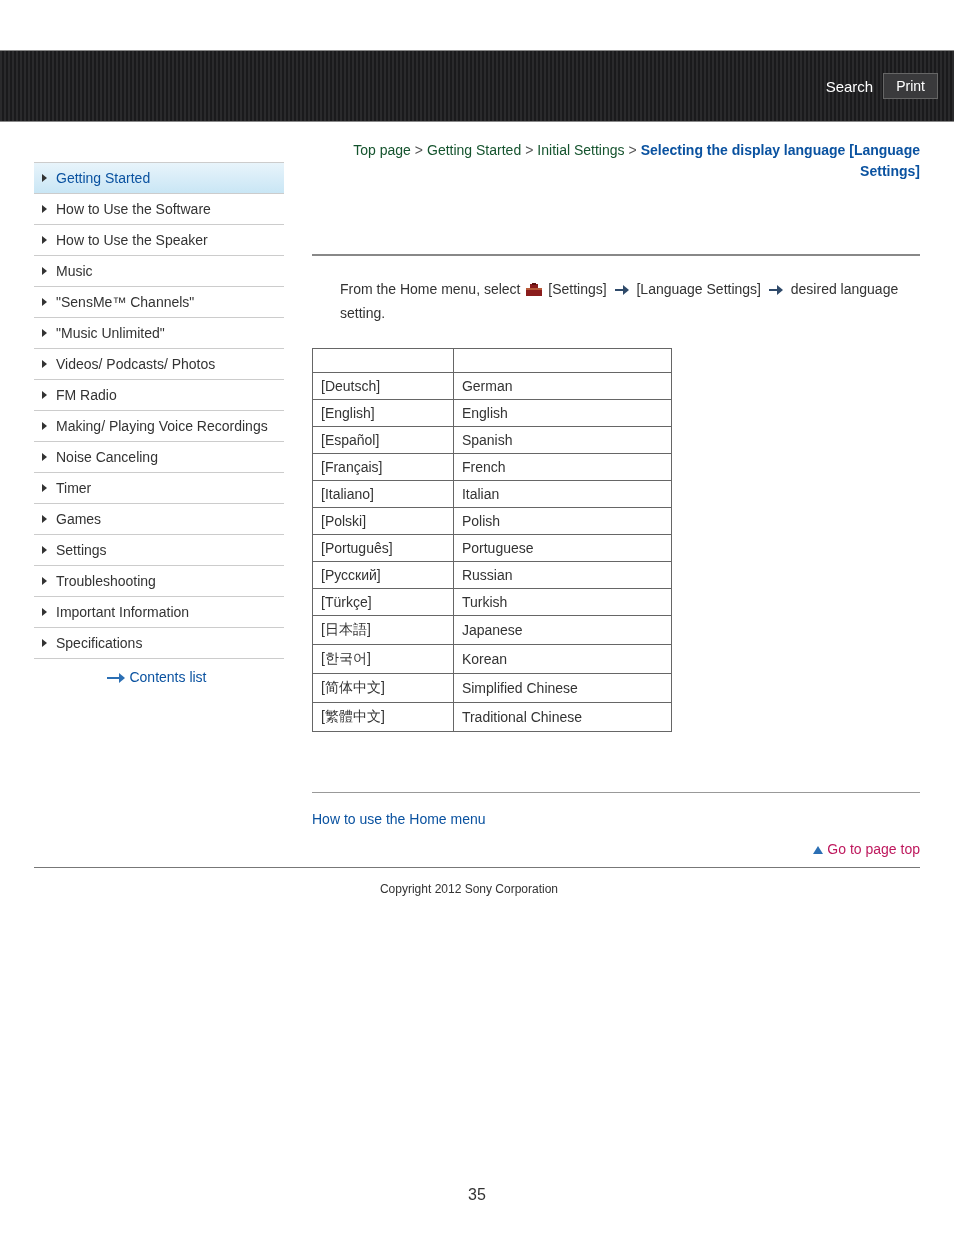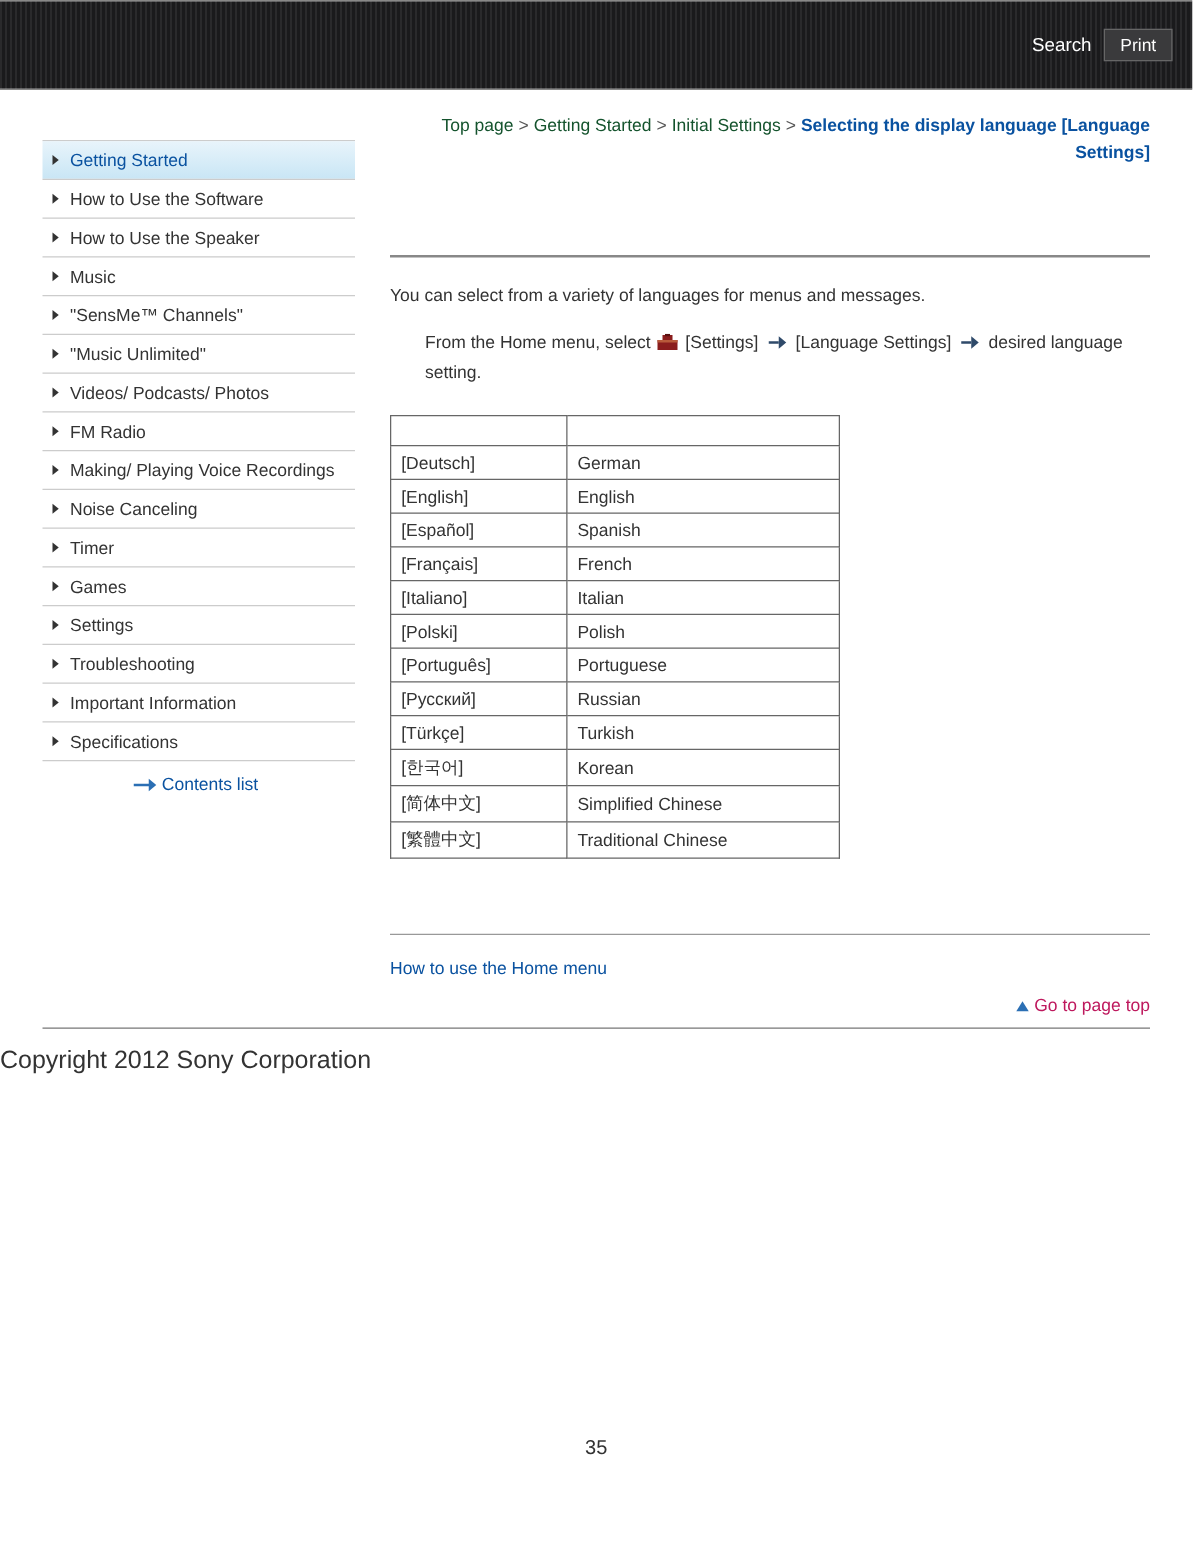--- a/index.html
+++ b/index.html
@@ -9,20 +9,21 @@
     color: #333;
     background: #fff;
     width: 954px;
     margin: 0 auto;
   }
   .header-band {
     height: 72px;
     background: repeating-linear-gradient(90deg, #2a2a2c 0 2px, #1a1a1c 2px 4px);
     border-top: 1px solid #888;
     border-bottom: 1px solid #888;
+    margin-top: 50px;
     position: relative;
   }
   .header-actions {
     position: absolute;
     right: 16px;
     top: 50%;
     transform: translateY(-50%);
     display: flex;
     gap: 10px;
     align-items: center;
@@ -103,21 +104,21 @@
   table.lang-table thead td { height: 24px; }
   .hr-sub { border: none; border-top: 1px solid #999; margin: 60px 0 18px 0; }
   .related-link { color: #0a52a0; text-decoration: none; display: inline-block; margin-bottom: 8px; }
   .go-top { text-align: right; padding: 6px 0 10px 0; }
   .go-top a { color: #be185d; text-decoration: none; }
   .go-top .tri-up {
     display: inline-block; width: 0; height: 0; vertical-align: middle; margin-right: 4px;
     border-left: 5px solid transparent; border-right: 5px solid transparent; border-bottom: 8px solid #2b6fb4;
   }
   .footer-line { border: none; border-top: 1px solid #777; margin: 0 34px; }
-  .copyright { text-align: left; padding: 14px 16px 40px 0; font-size: 20px; }
+  .copyright { text-align: center; padding: 14px 16px 40px 0; font-size: 12px; }
   .page-num { text-align: center; font-size: 16px; color: #333; padding: 250px 0 20px 0; }
 </style>
 </head>
 <body>
 
 <div class="header-band">
   <div class="header-actions">
     <a class="search-link">Search</a>
     <button class="print-btn">Print</button>
   </div>
@@ -148,21 +149,20 @@
     </div>
   </nav>
 
   <main class="main">
     <div class="breadcrumb">
       <a href="#">Top page</a><span class="sep">&gt;</span><a href="#">Getting Started</a><span class="sep">&gt;</span><a href="#">Initial Settings</a><span class="sep">&gt;</span><span class="current">Selecting the display language [Language Settings]</span>
     </div>
 
     <hr class="hr-main">
 
-    <p class="intro">You can select from a variety of languages for menus and messages.</p>
 
     <p class="instruction">
       <span>From the Home menu, select </span>
       <span class="settings-icon">
         <svg viewBox="0 0 18 14" width="18" height="14">
           <rect x="1" y="5" width="16" height="8" fill="#8a1d1d"></rect>
           <rect x="1" y="5" width="16" height="2" fill="#b85a3a"></rect>
           <rect x="5" y="1" width="8" height="4" fill="#8a1d1d"></rect>
           <rect x="7" y="0" width="4" height="2" fill="#5a1010"></rect>
         </svg>
@@ -212,20 +212,24 @@
           </tr>
           <tr>
             <td>[Русский]</td>
             <td>Russian</td>
           </tr>
           <tr>
             <td>[Türkçe]</td>
             <td>Turkish</td>
           </tr>
           <tr>
+            <td>[日本語]</td>
+            <td>Japanese</td>
+          </tr>
+          <tr>
             <td>[한국어]</td>
             <td>Korean</td>
           </tr>
           <tr>
             <td>[简体中文]</td>
             <td>Simplified Chinese</td>
           </tr>
           <tr>
             <td>[繁體中文]</td>
             <td>Traditional Chinese</td>

